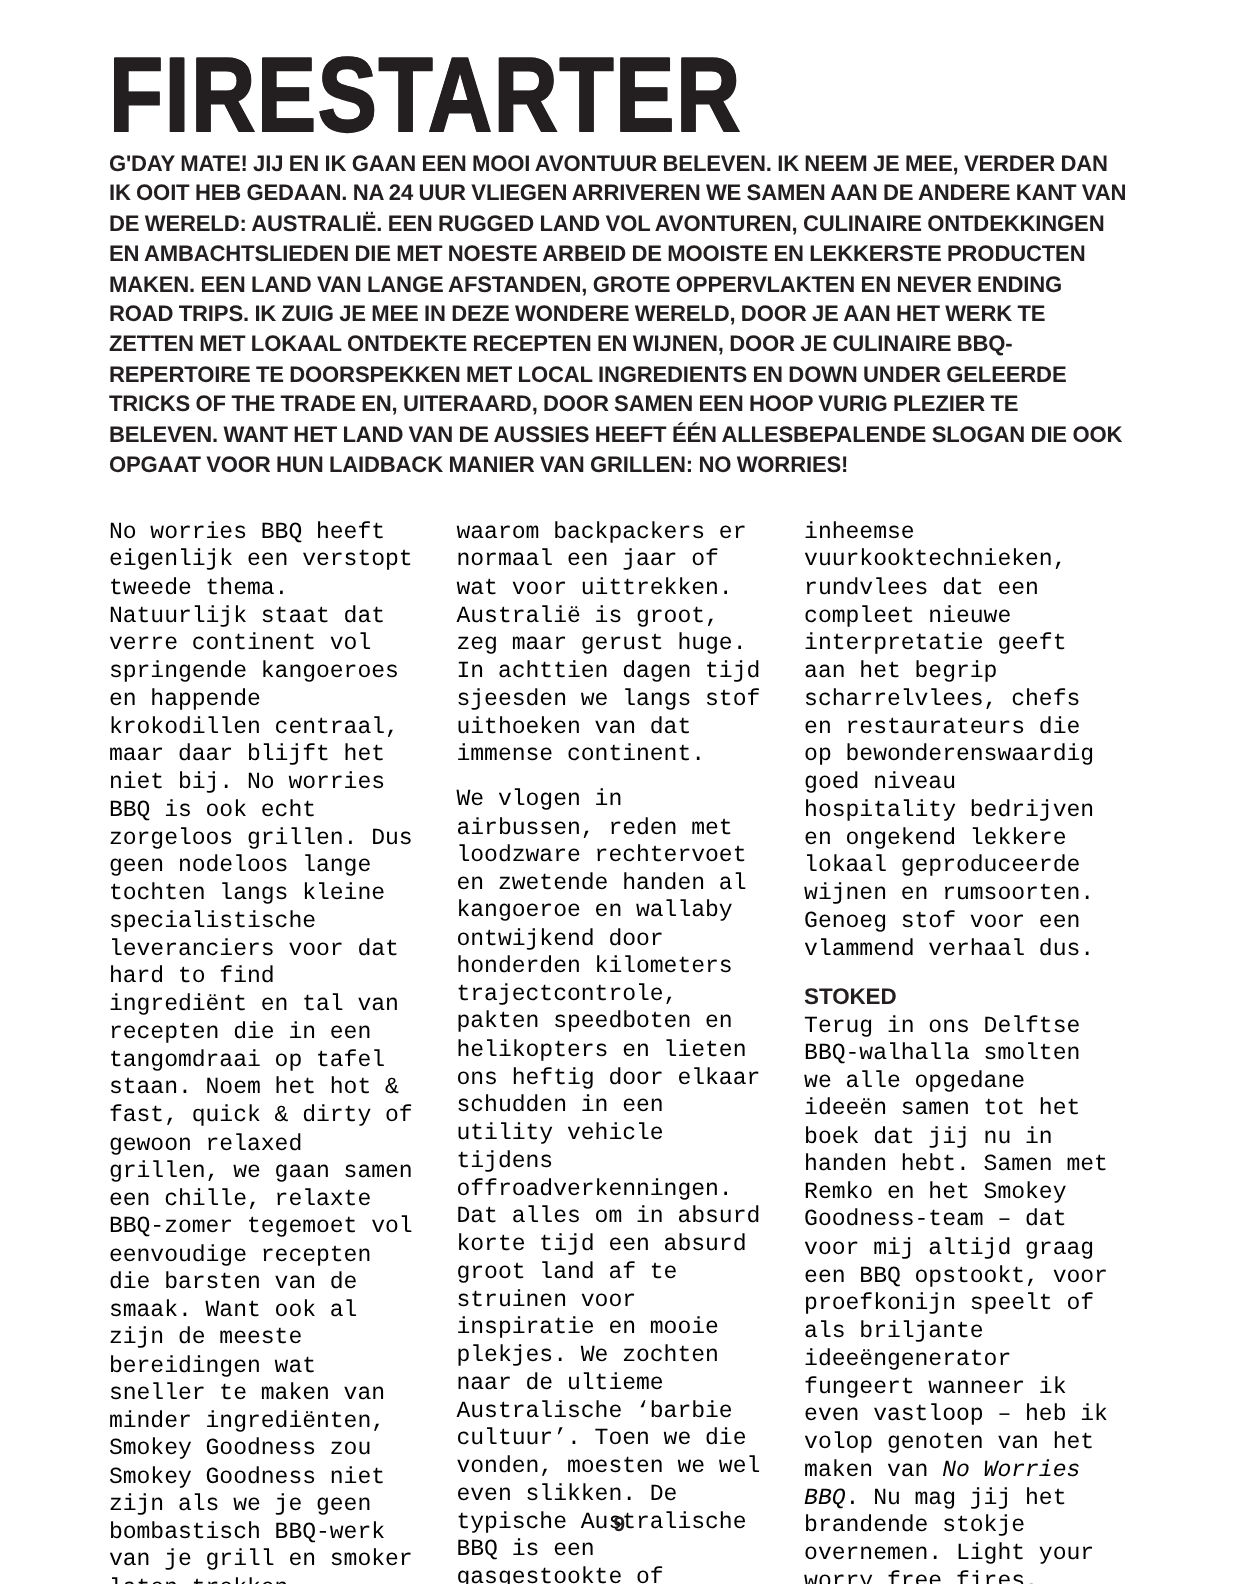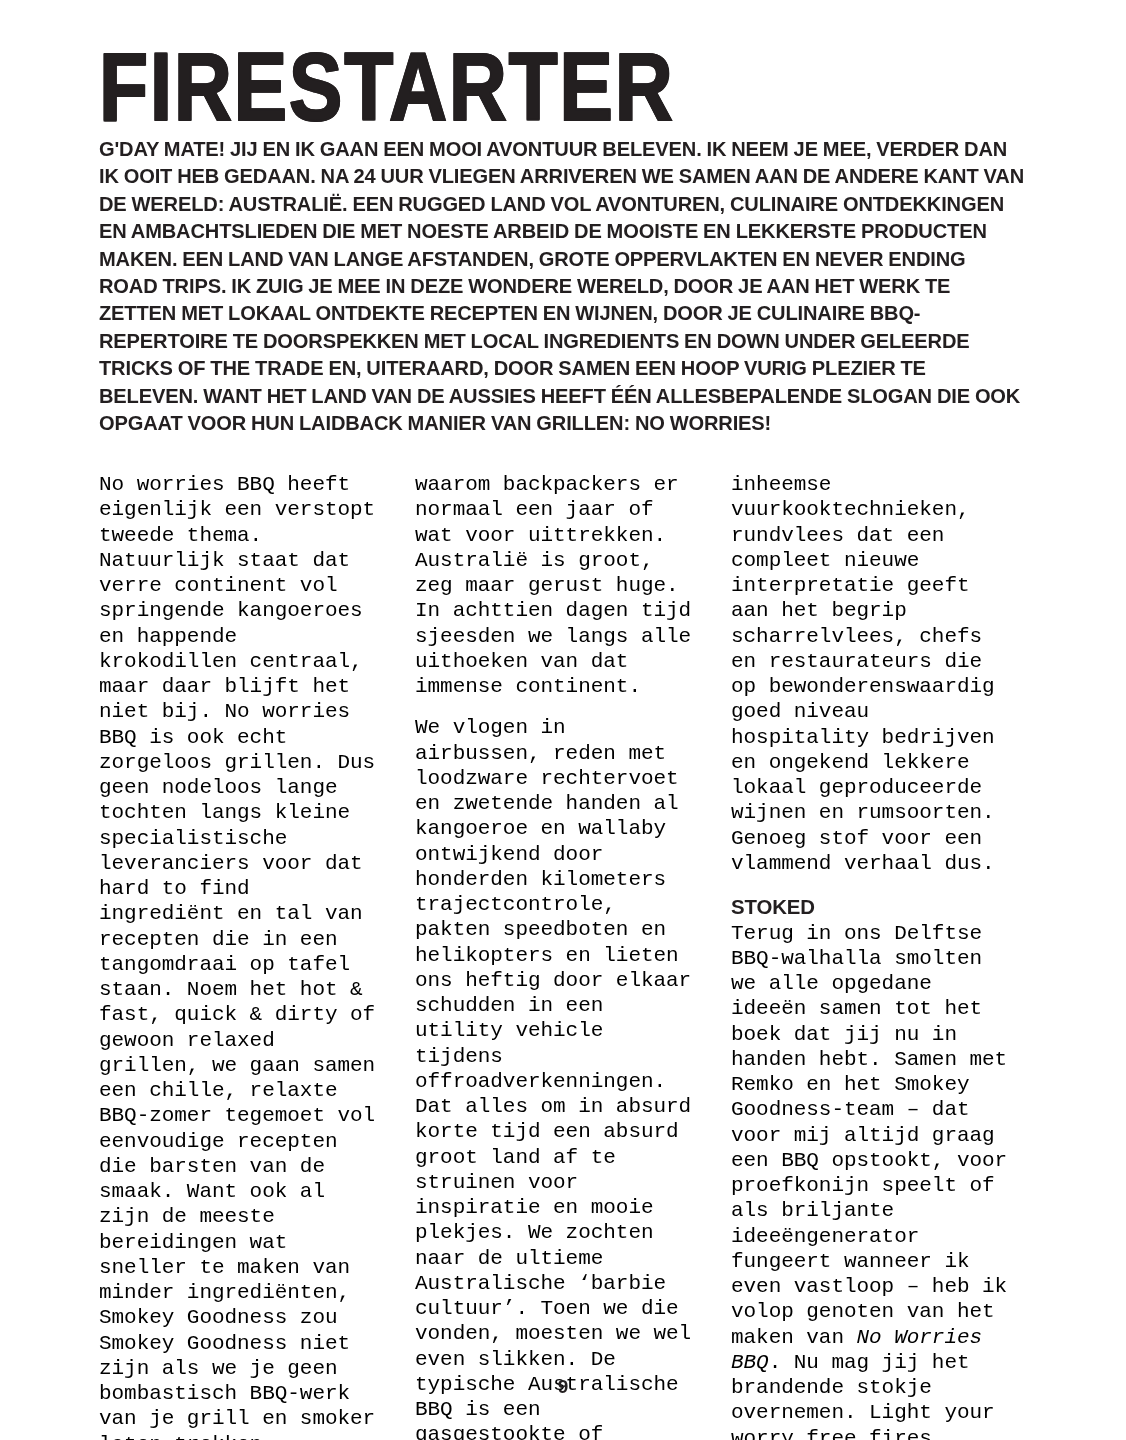--- a/index.html
+++ b/index.html
@@ -167,21 +167,21 @@
   </div>
 
   <div class="columns">
 
     <div class="col">
       <p>No worries BBQ heeft eigenlijk een verstopt tweede thema. Natuurlijk staat dat verre continent vol springende kangoeroes en happende krokodillen centraal, maar daar blijft het niet bij. No worries BBQ is ook echt zorgeloos grillen. Dus geen nodeloos lange tochten langs kleine specialistische leveranciers voor dat hard to find ingrediënt en tal van recepten die in een tangomdraai op tafel staan. Noem het hot &amp; fast, quick &amp; dirty of gewoon relaxed grillen, we gaan samen een chille, relaxte BBQ-zomer tegemoet vol eenvoudige recepten die barsten van de smaak. Want ook al zijn de meeste bereidingen wat sneller te maken van minder ingrediënten, Smokey Goodness zou Smokey Goodness niet zijn als we je geen bombastisch BBQ-werk van je grill en smoker laten trekken.</p>
       <div class="subhead">Next level road tripping</div>
     </div>
 
     <div class="col">
-      <p>waarom backpackers er normaal een jaar of wat voor uittrekken. Australië is groot, zeg maar gerust huge. In achttien dagen tijd sjeesden we langs alle uithoeken van dat immense continent.</p>
+      <p>waarom backpackers er normaal een jaar of wat voor uittrekken. Australië is groot, zeg maar gerust huge. In achttien dagen tijd sjeesden we langs stof uithoeken van dat immense continent.</p>
       <p>We vlogen in airbussen, reden met loodzware rechtervoet en zwetende handen al kangoeroe en wallaby ontwijkend door honderden kilometers trajectcontrole, pakten speedboten en helikopters en lieten ons heftig door elkaar schudden in een utility vehicle tijdens offroadverkenningen. Dat alles om in absurd korte tijd een absurd groot land af te struinen voor inspiratie en mooie plekjes. We zochten naar de ultieme Australische ‘barbie cultuur’. Toen we die vonden, moesten we wel even slikken. De typische Australische BBQ is een gasgestookte of elektrische bakplaat (geen rooster maar echt een plaat) en de locals grillen vooral worst, burgers en steaks. Weinig vernieuwend dus. Maar in het land waar alles uiteindelijk wel goed komt, had de no worries-mentaliteit ons al vlug in haar greep. En wie verder kijkt dan de bakplaat ziet een enorm continent vol historie met unieke ingrediënten, traditionele</p>
     </div>
 
     <div class="col">
       <p>inheemse vuurkooktechnieken, rundvlees dat een compleet nieuwe interpretatie geeft aan het begrip scharrelvlees, chefs en restaurateurs die op bewonderenswaardig goed niveau hospitality bedrijven en ongekend lekkere lokaal geproduceerde wijnen en rumsoorten. Genoeg stof voor een vlammend verhaal dus.</p>
       <div class="subhead">Stoked</div>
       <p><span>Terug in ons Delftse BBQ-walhalla smolten we alle opgedane ideeën samen tot het boek dat jij nu in handen hebt. Samen met Remko en het Smokey Goodness-team – dat voor mij altijd graag een BBQ opstookt, voor proefkonijn speelt of als briljante ideeëngenerator fungeert wanneer ik even vastloop – heb ik volop genoten van het maken van </span><em class="title-italic">No Worries BBQ</em><span>. Nu mag jij het brandende stokje overnemen. Light your worry free fires, grijp een stubby en sla de bladzijde om. Tijd voor vurig vertier!</span></p>
       <div class="byline">Jord Althuizen</div>
       <div class="handle-row">
         <span class="ig-icon">

